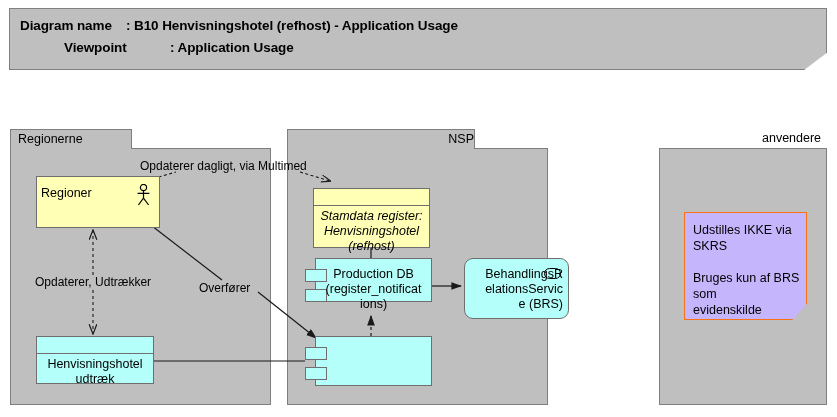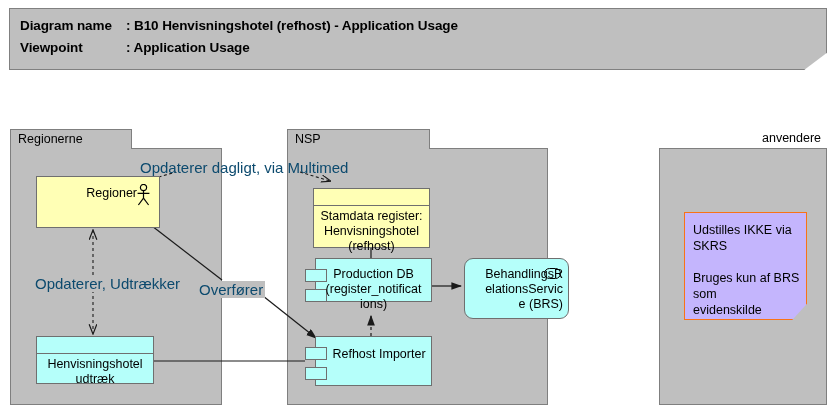--- a/index.html
+++ b/index.html
@@ -34,21 +34,21 @@
   .title-line {
     position: absolute;
     left: 10px;
     white-space: pre;
     font-size: 13.5px;
     font-weight: bold;
     color: #000000;
     letter-spacing: -0.1px;
   }
   #title-line-1 { top: 9px; }
-  #title-line-2 { top: 31px; }
+  #title-line-2 { top: 31px; margin-left: 44px; }
   .title-label {
     display: inline-block;
     width: 106px;
   }
 
   
   .group {
     position: absolute;
     background: #bfbfbf;
     border: 1px solid #7f7f7f;
@@ -73,25 +73,25 @@
     position: absolute;
     top: -20px;
     height: 20px;
     font-size: 12.5px;
     color: #000000;
     padding-top: 2px;
     white-space: nowrap;
     background: transparent;
   }
 
-  #group-regionerne { left: 10px; top: 148px; width: 212px; height: 257px; padding-left: 21px; }
+  #group-regionerne { left: 10px; top: 148px; width: 261px; height: 257px; padding-left: 21px; }
   #group-regionerne .group-tab { width: 122px; }
 
   #group-nsp { left: 287px; top: 148px; width: 261px; height: 257px; }
-  #group-nsp .group-tab { width: 143px; }
+  #group-nsp .group-tab { width: 188px; text-align: right; }
 
   #group-3part { left: 659px; top: 148px; width: 168px; height: 257px; }
   #group-3part .group-tab { width: 102px; }
   #group-3part .group-tab-overflow { left: 102px; top: -20px; }
 
   
   .node {
     position: absolute;
     box-sizing: border-box;
     border: 1px solid #6f6f6f;
@@ -117,39 +117,39 @@
     left: 3px;
     right: 3px;
     white-space: pre-line;
   }
 
   
   #node-regioner {
     left: 36px; top: 176px; width: 124px; height: 52px;
   }
   #node-regioner .node-text {
-    top: 9px; left: 4px; right: 22px; text-align: right;
+    top: 9px; left: 4px; right: 22px; text-align: left;
   }
   .actor-icon {
     position: absolute;
     right: 8px;
     top: 7px;
     width: 15px;
     height: 22px;
   }
 
   
   #node-udtraek {
     left: 36px; top: 336px; width: 118px; height: 48px;
   }
   #node-udtraek .node-text { top: 20px; }
 
   
   #node-stamdata {
-    left: 313px; top: 188px; width: 117px; height: 60px;
+    left: 313px; top: 188px; width: 117px; height: 60px; font-style: italic;
   }
   #node-stamdata .node-text { top: 20px; }
 
   
   .component .node-text { }
   .port {
     position: absolute;
     left: -11px;
     width: 22px;
     height: 13px;
@@ -206,22 +206,22 @@
     right: 5px;
     font-size: 12.5px;
     line-height: 16px;
     color: #000000;
     white-space: pre-line;
   }
 
   
   .conn-label {
     position: absolute;
-    font-size: 15px;
-    color: #0c4a6e;
+    font-size: 12px;
+    color: #000000;
     white-space: nowrap;
     background: transparent;
   }
   #label-opdaterer-dagligt { left: 140px; top: 159px; }
   #label-opdaterer-udtraekker { left: 33px; top: 275px; background: #bfbfbf; padding: 0 2px; text-align: center; }
   #label-overfoerer { left: 197px; top: 281px; background: #bfbfbf; padding: 0 2px; }
 
   
   #edges {
     position: absolute;
@@ -325,21 +325,20 @@
     <div class="port port-1"></div>
     <div class="port port-2"></div>
     <div class="node-text">Production DB
 (register_notificat
 ions)</div>
   </div>
 
   <div class="node node-cyan component" id="node-importer">
     <div class="port port-1"></div>
     <div class="port port-2"></div>
-    <div class="node-text">Refhost Importer</div>
   </div>
 
   <div class="node node-cyan" id="node-brs">
     <div class="node-text">BehandlingsR
 elationsServic
 e (BRS)</div>
     <div class="oval-icon"></div>
   </div>
 
   <div id="note-skrs">

